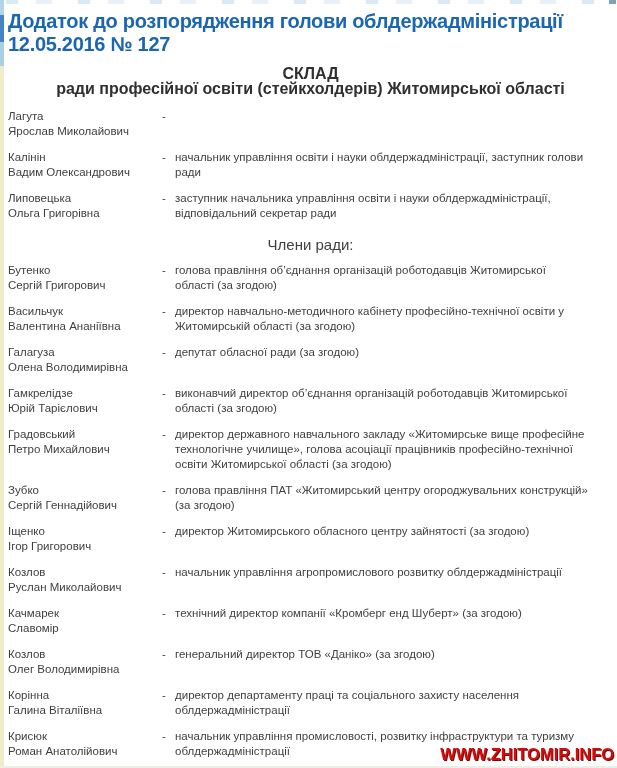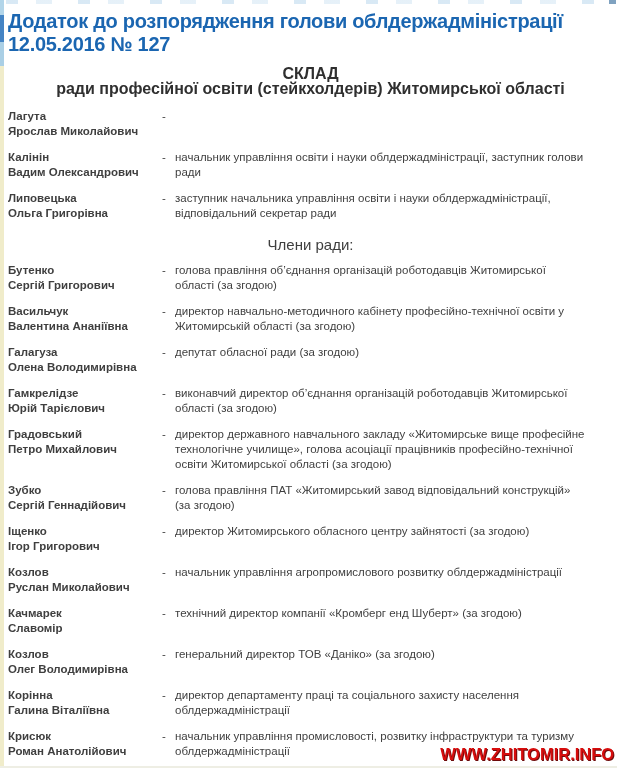--- a/index.html
+++ b/index.html
@@ -31,21 +31,21 @@
     margin:0;color:#1b66b1;font-weight:bold;
     font-size:20px;line-height:22.5px;letter-spacing:-0.3px;
     white-space:pre;
   }
   .subtitle{
     margin:11px 0 0 0;text-align:center;font-weight:bold;color:#2f2f2f;
     font-size:16px;line-height:15px;white-space:pre-line;
   }
   .rows{margin-top:13px;color:#3f3f3f;font-size:11.5px;line-height:15px;}
   .row{display:flex;margin-top:11px;}
-  .row .name{width:154px;flex:none;white-space:pre-line;font-weight:bold;}
+  .row .name{width:154px;flex:none;white-space:pre-line;}
   .row .dash{width:13px;flex:none;}
   .row .desc{width:433px;flex:none;white-space:pre-line;}
   .members-heading{
     margin:16px 0 4px 0;text-align:center;
     font-size:15px;line-height:15px;color:#3f3f3f;
   }
   .watermark{
     position:absolute;right:3px;bottom:4px;
     font-weight:bold;font-size:17px;line-height:19px;letter-spacing:0;
     color:#d70d0d;text-shadow:1px 1px 0 #6e0b0b;
@@ -130,21 +130,21 @@
         <div class="dash">-</div>
         <div class="desc">директор державного навчального закладу «Житомирське вище професійне
 технологічне училище», голова асоціації працівників професійно-технічної
 освіти Житомирської області (за згодою)</div>
       </div>
 
       <div class="row">
         <div class="name">Зубко
 Сергій Геннадійович</div>
         <div class="dash">-</div>
-        <div class="desc">голова правління ПАТ «Житомирський завод відповідальний конструкцій»
+        <div class="desc">голова правління ПАТ «Житомирський центру огороджувальних конструкцій»
 (за згодою)</div>
       </div>
 
       <div class="row">
         <div class="name">Іщенко
 Ігор Григорович</div>
         <div class="dash">-</div>
         <div class="desc">директор Житомирського обласного центру зайнятості (за згодою)</div>
       </div>
 

